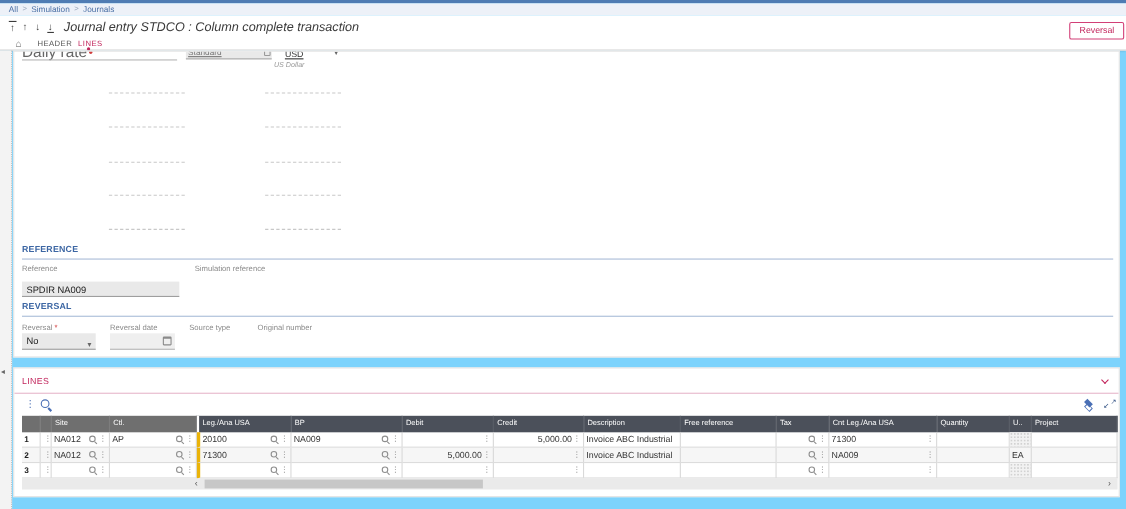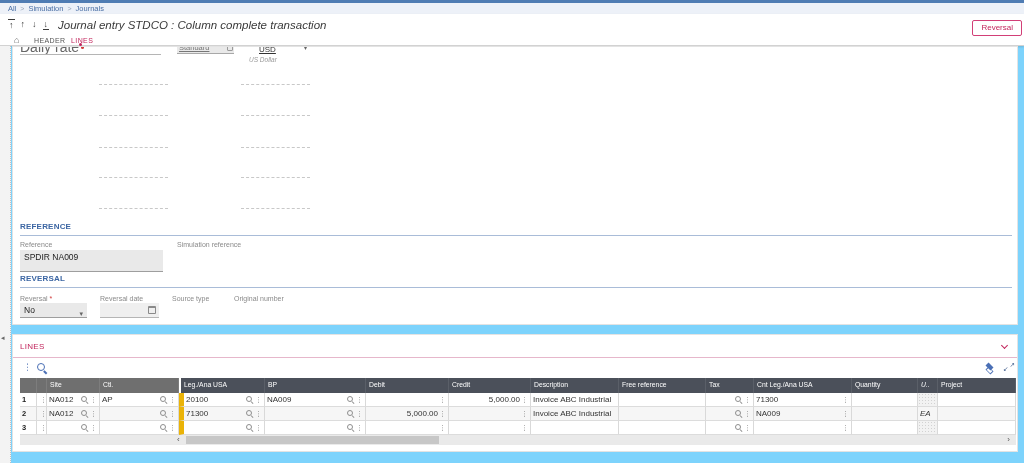--- a/index.html
+++ b/index.html
@@ -29,21 +29,21 @@
 
   
   .card { position: absolute; background: #fff; border: 1px solid #e3e3e3; }
   .card-main { left: 12px; top: 46px; width: 1006px; height: 279px; overflow: hidden; }
   .card-lines { left: 12px; top: 334px; width: 1006px; height: 118px; overflow: hidden; }
 
   
   .clip-label { position: absolute; left: 7px; top: -4px; font-size: 14px; color: #666; line-height: 9px; }
   .req-dot { position: absolute; left: 68px; top: -1px; width: 3px; height: 3px; border-radius: 50%; background: #d03b3b; }
   .clip-underline { position: absolute; left: 7px; top: 7px; width: 141px; border-bottom: 1px solid #b5b5b5; }
-  .clip-field { position: absolute; left: 164px; top: -3px; width: 57px; height: 10px; background: #e9e9e9; border-bottom: 1px solid #a8a8a8; font-size: 7.5px; color: #777; overflow: hidden; line-height: 8px; padding: 0 2px; text-decoration: underline; }
+  .clip-field { position: absolute; left: 156px; top: -3px; width: 78px; height: 10px; background: #e9e9e9; border-bottom: 1px solid #a8a8a8; font-size: 7.5px; color: #777; overflow: hidden; line-height: 8px; padding: 0 2px; text-decoration: underline; }
   .clip-field .fic { position: absolute; right: 1px; top: 1px; width: 6px; height: 6px; border: 1px solid #9a9a9a; border-radius: 1px; }
   .cur-code { position: absolute; left: 246px; top: -2px; font-size: 8px; color: #333; line-height: 9px; text-decoration: underline; }
   .cur-chev { position: absolute; left: 291px; top: -3px; font-size: 6px; color: #666; }
   .cur-name { position: absolute; left: 236px; top: 9px; font-size: 6.5px; font-style: italic; color: #9a9a9a; }
 
   
   .dash { position: absolute; width: 69px; border-bottom: 1px dashed #c8c8c8; height: 0; cursor: text; }
 
   
   .sec-title { position: absolute; left: 7px; font-size: 8px; font-weight: bold; color: #3c66a3; letter-spacing: .2px; }
@@ -72,32 +72,32 @@
 
   
   .grid { position: absolute; left: 7px; top: 43px; width: 996px; font-size: 8px; color: #333; }
   .tr { display: flex; width: 996px; }
   .th { background: #4b505a; color: #fff; font-size: 6.8px; padding: 3px 3px 2px 3px; height: 15px; border-right: 1px solid #5a5f68; white-space: nowrap; overflow: hidden; }
   .th.f { background: #6f6f6f; border-right: 1px solid #7d7d7d; }
   .th.gap { border-left: 2px solid #ffffff; }
   .td { height: 14px; border-right: 1px solid #d9d9d9; border-bottom: 1px solid #dcdcdc; display: flex; align-items: center; padding: 0 2px; overflow: hidden; white-space: nowrap; cursor: cell; }
   .td .v { flex: 1; overflow: hidden; line-height: 13px; }
   .td.num .v { text-align: right; }
-  .td.freeze { border-left: 5px solid #eab308; }
+  .td.freeze { border-left: 3px solid #eab308; }
   .rowA { background: #fff; } .rowB { background: #f6f6f6; }
   .rn { justify-content: flex-end; font-size: 7.5px; color: #222; font-weight: bold; padding-right: 2px; }
   .dots { font-size: 7px; color: #777; line-height: 8px; cursor: pointer; padding-left: 1px; }
   .mag { position: relative; width: 9px; height: 9px; display: inline-block; flex: none; cursor: pointer; }
   .mag::before { content: ""; position: absolute; left: 1px; top: 1px; width: 4px; height: 4px; border: 1px solid #8e8e8e; border-radius: 50%; }
   .mag::after { content: ""; position: absolute; left: 6px; top: 6px; width: 3px; height: 1px; background: #8e8e8e; transform: rotate(45deg); transform-origin: left center; }
   .dis { background-color: #f2f2f2; background-image: radial-gradient(#d2d2d2 .7px, transparent .7px); background-size: 3px 3px; }
   .c0 { width: 17px; } .c1 { width: 10px; } .c2 { width: 53px; } .c3 { width: 79px; }
   .c4 { width: 86px; } .c5 { width: 101px; } .c6 { width: 83px; } .c7 { width: 82px; }
   .c8 { width: 88px; } .c9 { width: 87px; } .c10 { width: 48px; } .c11 { width: 98px; }
-  .c12 { width: 66px; } .c13 { width: 20px; font-style: italic; } .c14 { width: 78px; }
+  .c12 { width: 66px; } .c13 { width: 20px; } .c14 { width: 78px; }
 
   
   .hscroll { position: absolute; left: 7px; top: 100px; width: 996px; height: 10px; background: #eaeaea; }
   .hs-left { position: absolute; left: 157px; top: 0; font-size: 8px; line-height: 10px; color: #555; cursor: pointer; }
   .hs-thumb { position: absolute; left: 166px; top: 1px; width: 253px; height: 8px; background: #c7c7c7; cursor: grab; }
   .hs-right { position: absolute; right: 6px; top: 0; font-size: 8px; line-height: 10px; color: #555; cursor: pointer; }
 </style>
 </head>
 <body>
 
@@ -150,21 +150,21 @@
     <div class="dash" style="left:86px;top:100px"></div>
     <div class="dash" style="left:228px;top:100px"></div>
     <div class="dash" style="left:86px;top:130px"></div>
     <div class="dash" style="left:228px;top:130px"></div>
     <div class="dash" style="left:86px;top:161px"></div>
     <div class="dash" style="left:228px;top:161px"></div>
 
     <div class="sec-title" style="top:175px">REFERENCE</div>
     <div class="sec-rule" style="top:188px"></div>
     <div class="flabel" style="left:7px;top:194px">Reference</div>
-    <div class="finput" style="left:7px;top:203px;width:143px;height:22px;line-height:14px">SPDIR NA009</div>
+    <div class="finput" style="left:7px;top:209px;width:143px;height:14px;line-height:14px">SPDIR NA009</div>
     <div class="flabel" style="left:164px;top:194px">Simulation reference</div>
 
     <div class="sec-title" style="top:227px">REVERSAL</div>
     <div class="sec-rule" style="top:240px"></div>
     <div class="flabel" style="left:7px;top:248px">
       <span>Reversal</span>
       <span class="req-star">*</span>
     </div>
     <div class="finput" style="left:7px;top:256px;width:67px;height:15px;line-height:15px">
       <span>No</span>

